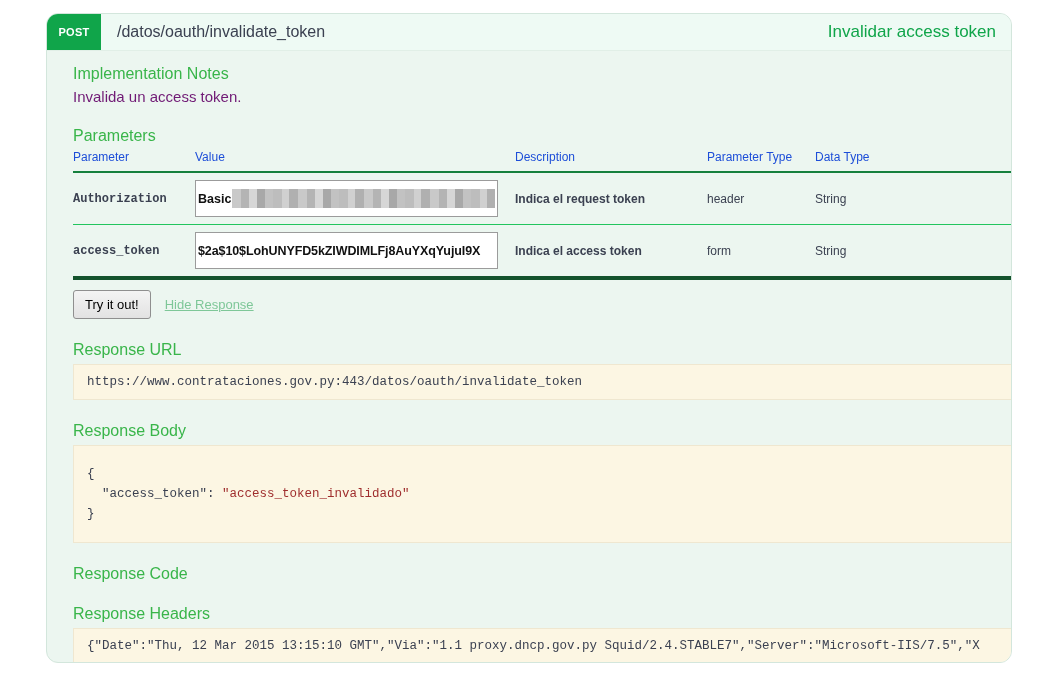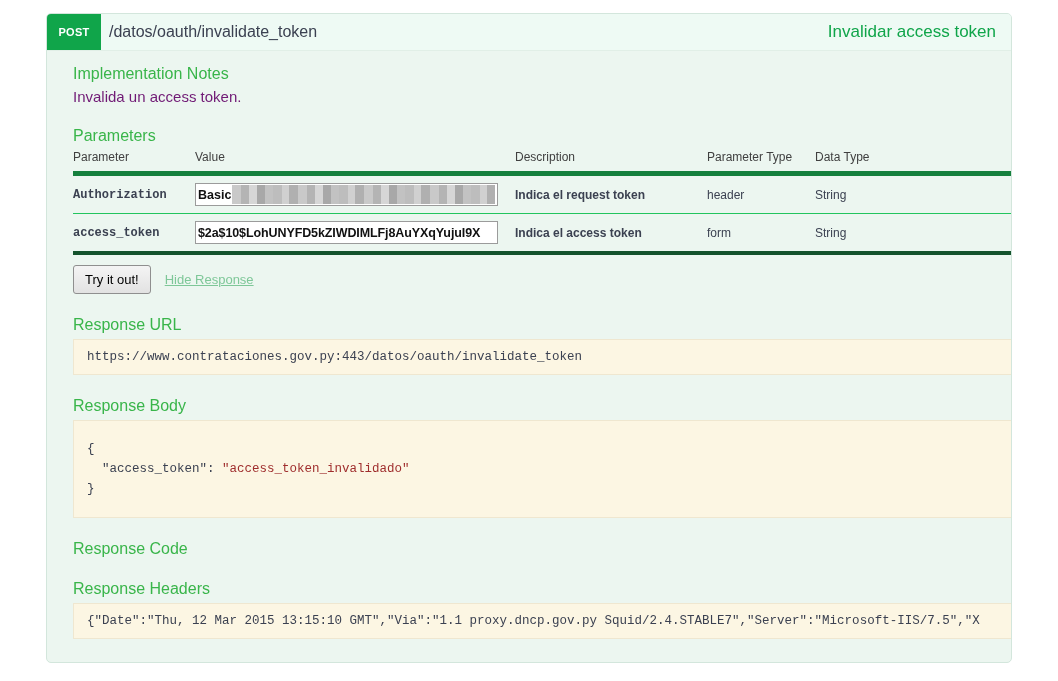--- a/index.html
+++ b/index.html
@@ -14,21 +14,21 @@
   }
 
   #operation-panel {
     position: absolute;
     left: 46px;
     top: 13px;
     width: 966px;
     height: 650px;
     background: #ecf6f0;
     border: 1px solid #d3e6dc;
-    border-radius: 5px;
+    border-radius: 12px;
     overflow: hidden;
   }
 
   
   #op-heading {
     height: 37px;
     background: #eefaf4;
     border-bottom: 1px solid #e1efe7;
     display: flex;
     align-items: stretch;
@@ -43,21 +43,21 @@
     letter-spacing: .3px;
     display: flex;
     align-items: center;
     justify-content: center;
     text-transform: uppercase;
     flex: 0 0 54px;
   }
   #op-path {
     display: flex;
     align-items: center;
-    padding-left: 8px;
+    padding-left: 16px;
     font-size: 16px;
     color: #3b4151;
     font-family: "Liberation Sans", sans-serif;
     flex: 1 1 auto;
   }
   #op-summary {
     display: flex;
     align-items: center;
     padding-right: 15px;
     font-size: 17px;
@@ -89,23 +89,23 @@
   
   table.params {
     width: 940px;
     border-collapse: collapse;
     margin-bottom: 6px;
   }
   table.params thead th {
     text-align: left;
     font-size: 12px;
     font-weight: normal;
-    color: #404040;
+    color: #1d4ed8;
     padding: 0 0 7px 0;
-    border-bottom: 5px solid #15803d;
+    border-bottom: 2px solid #15803d;
   }
   table.params tbody td {
     padding: 7px 0;
     border-bottom: 1px solid #22c55e;
     vertical-align: middle;
     font-size: 12px;
     color: #3b4151;
   }
   table.params tbody tr:last-child td { border-bottom: 4px solid #14532d; }
 
@@ -117,21 +117,21 @@
     color: #2b2b2b;
     white-space: nowrap;
   }
   td.c-value  { width: 320px; }
   td.c-desc   { width: 192px; font-weight: bold; font-size: 12.5px; color: #2b2b2b; }
   td.c-ptype  { width: 108px; font-size: 12.5px; color: #3b4151; }
   td.c-dtype  { font-size: 12.5px; color: #3b4151; }
 
   .param-input {
     width: 303px;
-    height: 23px;
+    height: 37px;
     border: 1px solid #9b9b9b;
     background: #ffffff;
     font-family: "Liberation Sans", sans-serif;
     font-size: 12.5px;
     font-weight: bold;
     color: #111111;
     padding: 0 2px;
     display: flex;
     align-items: center;
     overflow: hidden;

